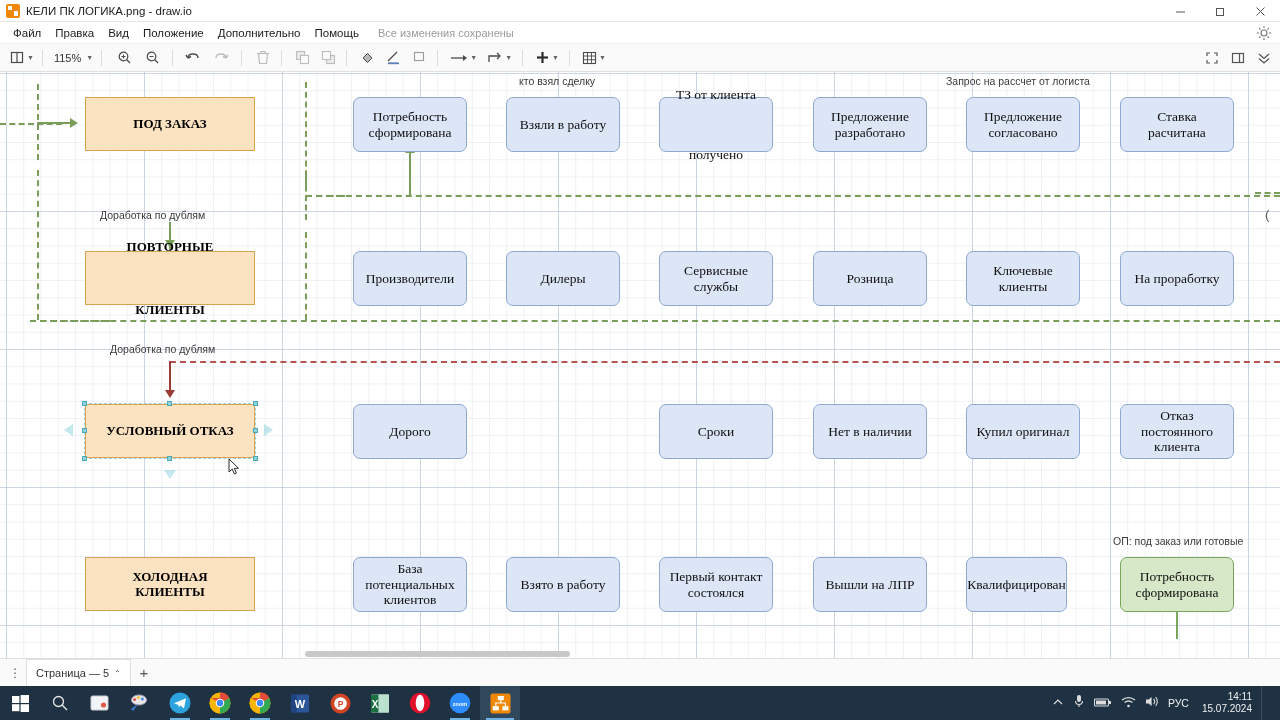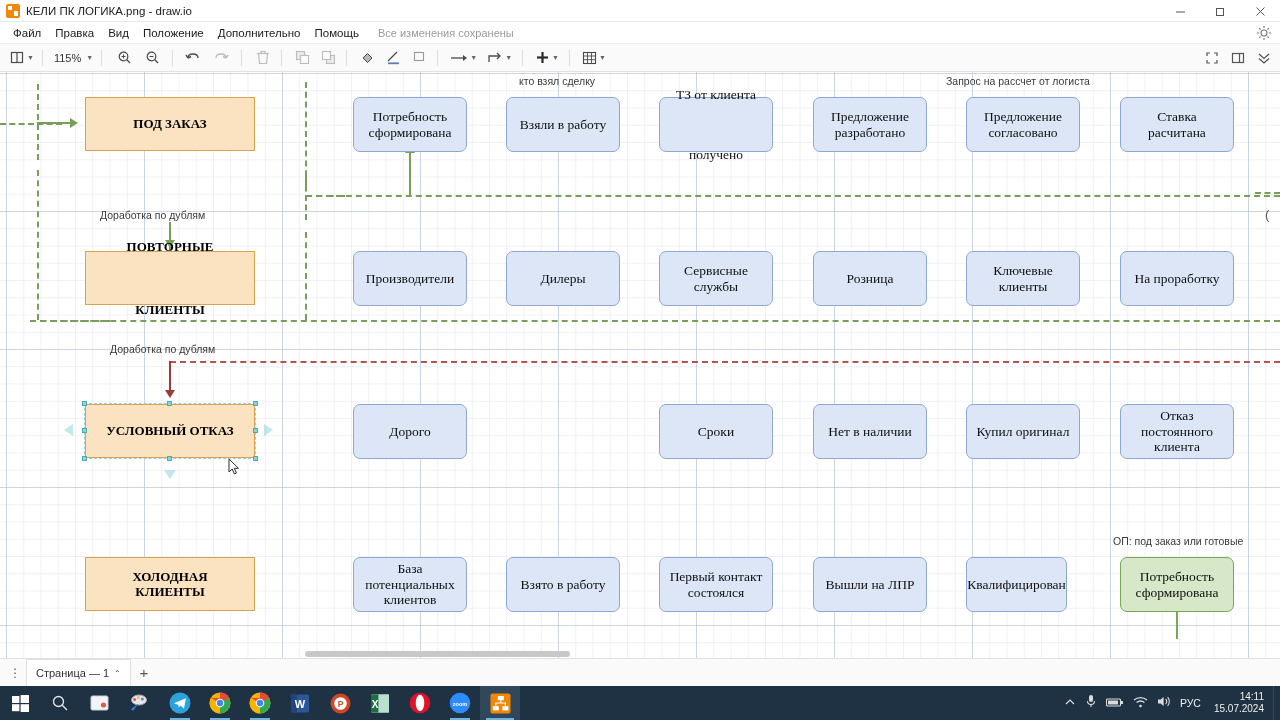--- a/index.html
+++ b/index.html
@@ -166,21 +166,21 @@
   .tb-icon.active::after {
     content: ""; position: absolute; bottom: 0; left: 6px; right: 6px;
     height: 2px; background: #6fb3e0;
   }
   .tb-icon.running::after {
     content: ""; position: absolute; bottom: 0; left: 10px; right: 10px;
     height: 2px; background: #6fb3e0;
   }
   .tray {
     position: absolute; right: 0; top: 0; height: 34px;
-    display: flex; align-items: center; gap: 9px; padding-right: 2px; color: #e9e9e9;
+    display: flex; align-items: center; gap: 9px; padding-right: 14px; color: #e9e9e9;
   }
   .tray-clock {
     display: flex; flex-direction: column; align-items: flex-end;
     font-size: 10px; line-height: 1.25; color: #f0f0f0; margin-left: 4px;
   }
   .tray-lang { font-size: 10.5px; color: #f0f0f0; }
   .tray-edge { width: 5px; height: 34px; border-left: 1px solid #3a4c5c; }
 </style>
 </head>
 <body>
@@ -530,21 +530,21 @@
 
 </div>
 
 <div class="hscroll">
   <div class="hscroll-thumb"></div>
 </div>
 
 <div class="pagebar">
   <div class="page-kebab">⋮</div>
   <div class="page-tab">
-    <span>Страница — 1</span>
+    <span>Страница — 5</span>
     <span style="font-size:8px;">⌃</span>
   </div>
   <div class="page-add">+</div>
 </div>
 
 <div class="taskbar">
   <div class="tb-icon">
     <svg width="17" height="17" viewBox="0 0 17 17">
         <rect x="0" y="1" width="7.4" height="7" fill="#ffffff"></rect>
         <rect x="8.6" y="0" width="8.4" height="8" fill="#ffffff"></rect>

